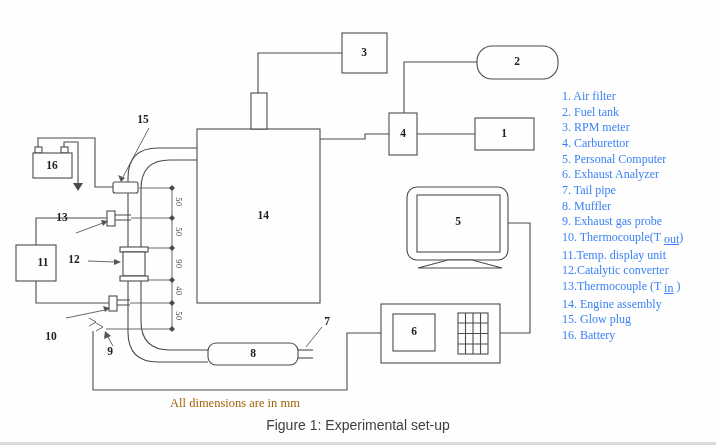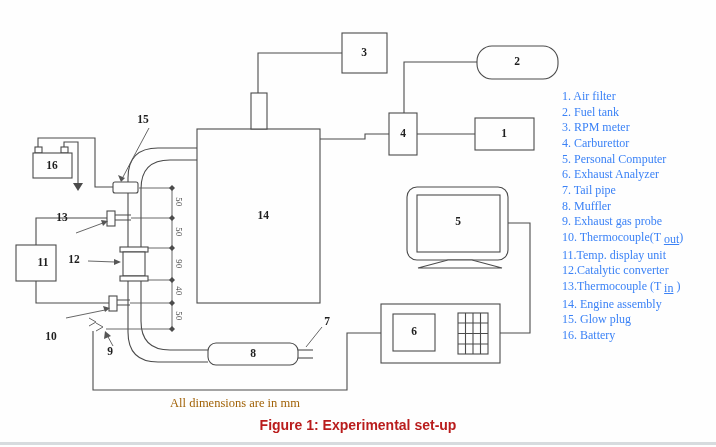--- a/index.html
+++ b/index.html
@@ -20,21 +20,21 @@
     font-size:12px;line-height:15.65px;color:#3b82f6;
   }
   .lg{white-space:nowrap;}
   .sub{font-size:12px;vertical-align:-2px;text-decoration:underline;}
   #dims-note{
     position:absolute;left:130px;top:396px;width:210px;text-align:center;
     font-size:12.5px;color:#a16207;
   }
   #fig-caption{
     position:absolute;left:0;top:417px;width:716px;text-align:center;
-    font-family:"Liberation Sans", sans-serif;font-weight:bold;font-size:14px;color:#b91c1c;
+    font-family:"Liberation Sans", sans-serif;font-weight:normal;font-size:14px;color:#404040;
   }
   #page-edge{
     position:absolute;left:0;top:442px;width:716px;height:3px;background:#d7dbde;
   }
   svg{position:absolute;left:0;top:0;}
 </style>
 </head>
 <body>
 
 <div id="canvas">

